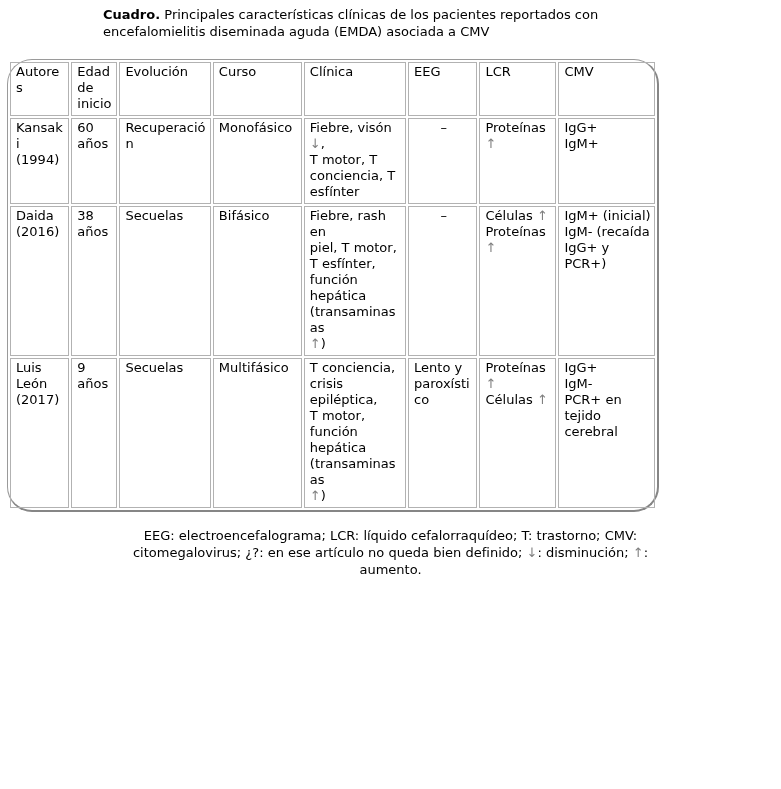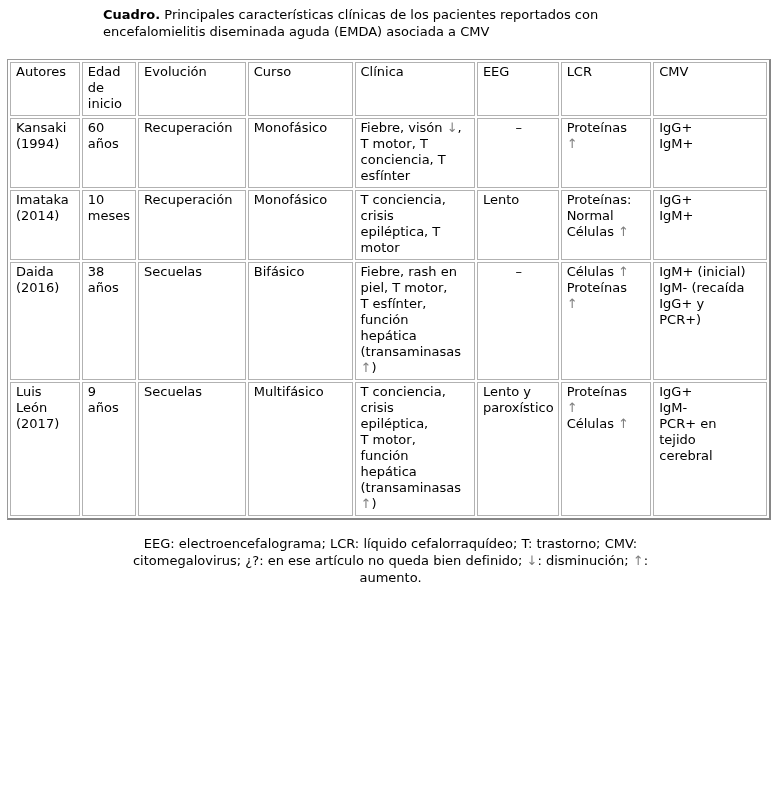--- a/index.html
+++ b/index.html
@@ -20,28 +20,29 @@
   .caption {
     max-width: 575px;
     margin: 0 auto 19px auto;
     text-align: left;
     line-height: 17px;
   }
   .caption strong { font-weight: bold; }
 
   table.clinical {
     margin-left: 7px;
-    width: 764px;
+    width: 652px;
     table-layout: fixed;
     border-collapse: separate;
     border-spacing: 2px;
     border-style: solid;
     border-color: #9a9a9a #868686 #868686 #9a9a9a;
     border-width: 1px 2px 2px 1px;
     background: #ffffff;
+    border-radius: 25px;
   }
   table.clinical th,
   table.clinical td {
     border: 1px solid #b2b2b2;
     vertical-align: top;
     text-align: left;
     font-weight: normal;
     font-size: 13px;
     line-height: 16px;
     padding: 1px 3px 3px 5px;
@@ -102,38 +103,20 @@
 T motor, T
 conciencia, T
 esfínter</td>
           <td class="dash">–</td>
           <td>Proteínas
 <span class="arrow">↑</span></td>
           <td>IgG+
 IgM+</td>
         </tr>
         <tr>
-          <td>Imataka
-(2014)</td>
-          <td>10
-meses</td>
-          <td>Recuperación</td>
-          <td>Monofásico</td>
-          <td>T conciencia,
-crisis
-epiléptica, T
-motor</td>
-          <td>Lento</td>
-          <td>Proteínas:
-Normal
-Células <span class="arrow">↑</span></td>
-          <td>IgG+
-IgM+</td>
-        </tr>
-        <tr>
           <td>Daida
 (2016)</td>
           <td>38
 años</td>
           <td>Secuelas</td>
           <td>Bifásico</td>
           <td>Fiebre, rash en
 piel, T motor,
 T esfínter,
 función

